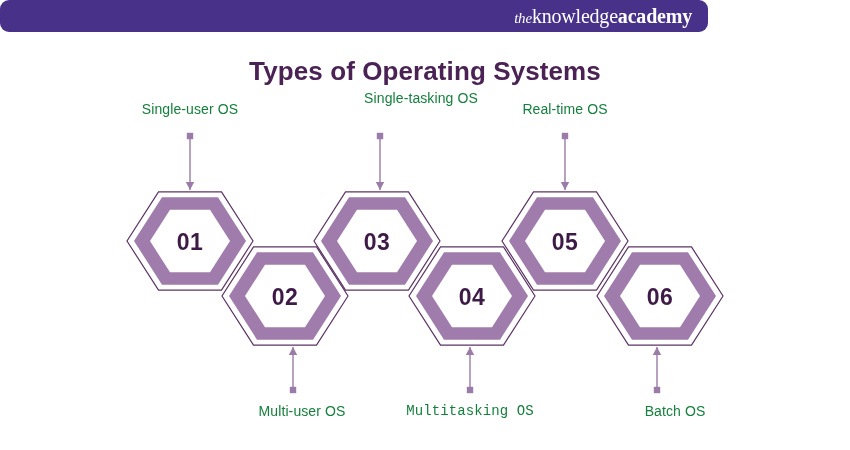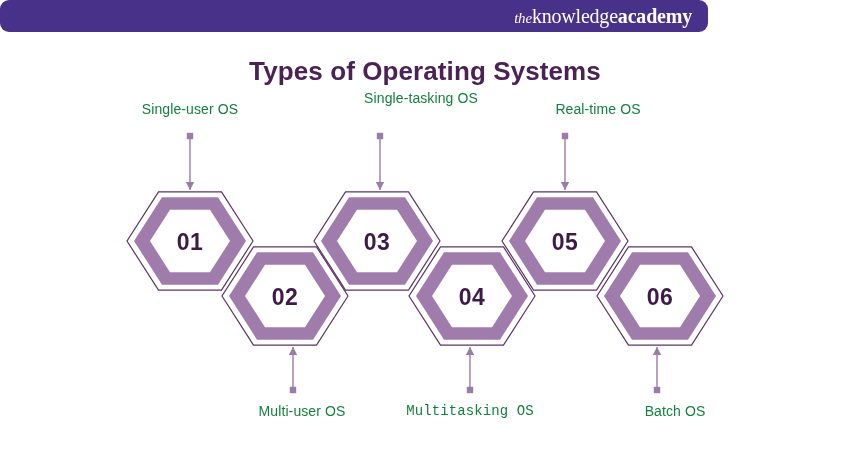--- a/index.html
+++ b/index.html
@@ -188,15 +188,15 @@
         </g>
       </g>
   </svg>
 </div>
 
 <div id="labels-layer">
     <div class="node-label" style="left: 190px; top: 101px;">Single-user OS</div>
     <div class="node-label" style="left: 302px; top: 403px;">Multi-user OS</div>
     <div class="node-label" style="left: 380px; top: 90px; margin-left: 41px;">Single-tasking OS</div>
     <div class="node-label" style="left: 470px; top: 403px; font-family: Liberation Mono, monospace;">Multitasking OS</div>
-    <div class="node-label" style="left: 598px; top: 101px;">Real-time OS</div>
+    <div class="node-label" style="left: 565px; top: 101px;">Real-time OS</div>
     <div class="node-label" style="left: 657px; top: 403px; padding-left: 36px;">Batch OS</div>
   </div>
 
 </body></html>

